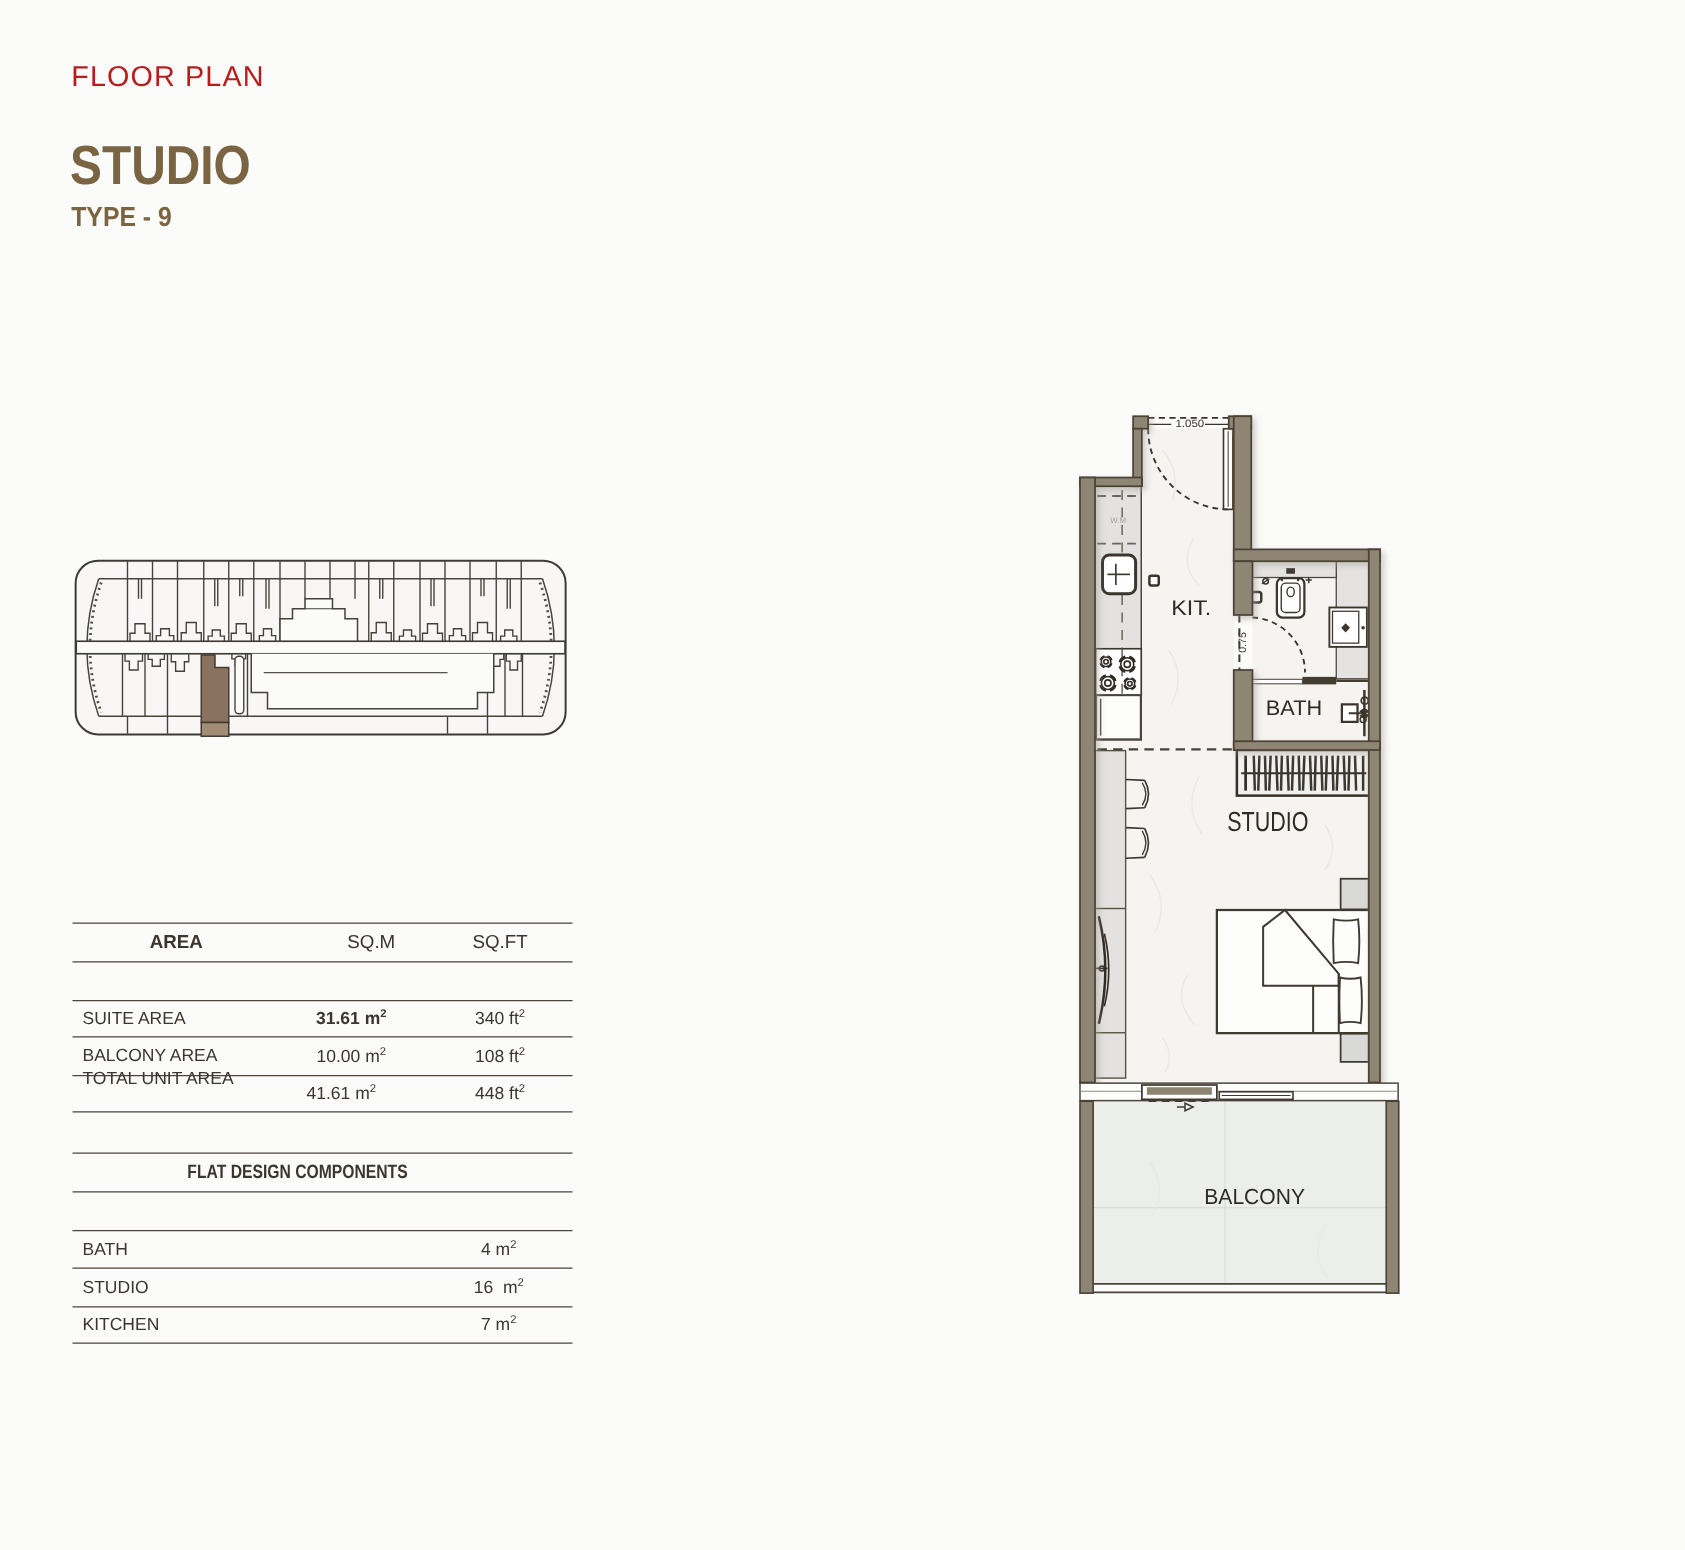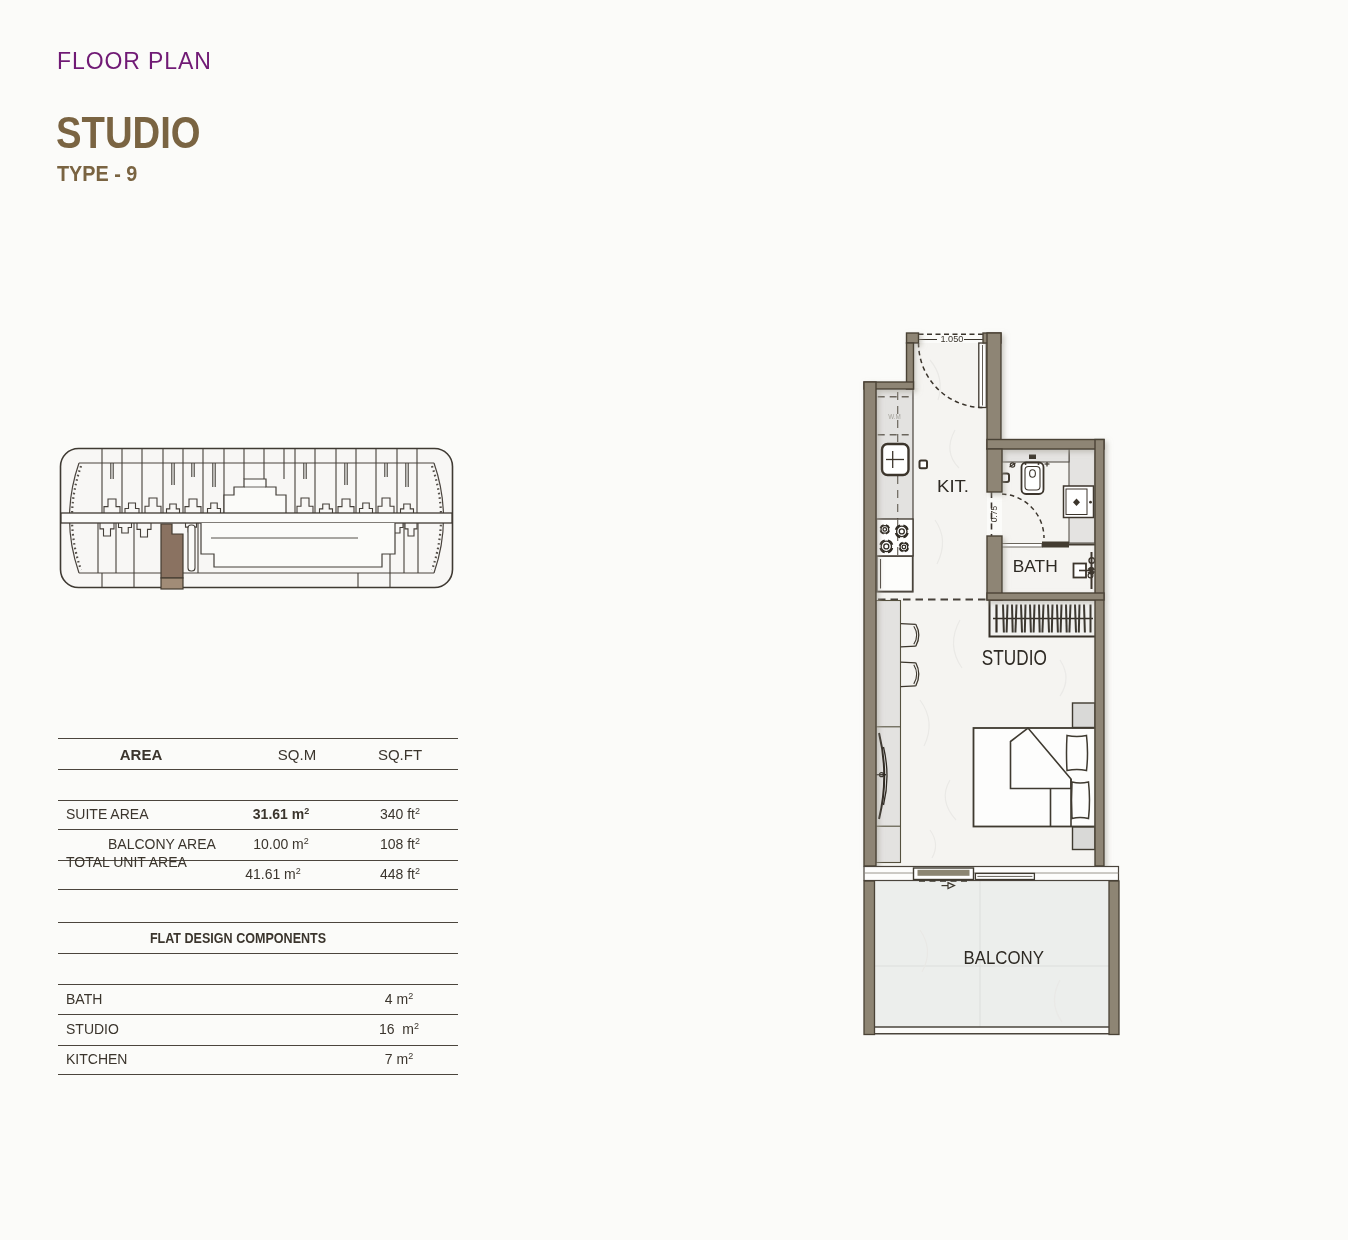--- a/index.html
+++ b/index.html
@@ -1,18 +1,18 @@
 <!DOCTYPE html>
 <html><head>
 <meta charset="utf-8">
 <style>
   html,body{margin:0;padding:0;}
   body{width:1348px;height:1240px;background:#fbfbf9;font-family:"Liberation Sans",sans-serif;position:relative;overflow:hidden;}
   .abs{position:absolute;}
-  #fp{left:57px;top:48px;font-size:23px;letter-spacing:0.9px;color:#701a75;}
+  #fp{left:57px;top:48px;font-size:23px;letter-spacing:0.9px;color:#b91c1c;}
   #title{left:56px;top:108px;font-size:44px;font-weight:bold;color:#7a6442;letter-spacing:0px;transform:scaleX(0.87);transform-origin:0 0;}
   #type{left:57px;top:161px;font-size:22px;font-weight:bold;color:#7a6442;letter-spacing:0px;transform:scaleX(0.9);transform-origin:0 0;}
   .tline{position:absolute;left:0;width:400px;height:1px;background:#4b453d;}
   .tcell{position:absolute;color:#3b352d;font-size:14px;white-space:nowrap;}
   .tcell sup{font-size:9px;}
   .c{transform:translate(-50%,-50%);}
   .l{transform:translate(0,-50%);}
 </style>
 </head>
 <body>
@@ -137,21 +137,21 @@
   <div class="tline" style="top:245.5px;"></div>
   <div class="tline" style="top:275.5px;"></div>
   <div class="tline" style="top:306.5px;"></div>
   <div class="tline" style="top:335.5px;"></div>
   <div class="tcell c" style="left:83px;top:16px;font-weight:bold;font-size:15px;">AREA</div>
   <div class="tcell c" style="left:239px;top:16px;font-weight:normal;font-size:15px;">SQ.M</div>
   <div class="tcell c" style="left:342px;top:16px;font-weight:normal;font-size:15px;">SQ.FT</div>
   <div class="tcell l" style="left:8px;top:76px;">SUITE AREA</div>
   <div class="tcell c" style="left:223px;top:76px;font-weight:bold;">31.61 m<sup>2</sup></div>
   <div class="tcell c" style="left:342px;top:76px;">340 ft<sup>2</sup></div>
-  <div class="tcell l" style="left:8px;top:106px;margin-left:42px;">BALCONY AREA</div>
+  <div class="tcell l" style="left:8px;top:106px;">BALCONY AREA</div>
   <div class="tcell c" style="left:223px;top:106px;">10.00 m<sup>2</sup></div>
   <div class="tcell c" style="left:342px;top:106px;">108 ft<sup>2</sup></div>
   <div class="tcell l" style="left:8px;top:124px;">TOTAL UNIT AREA</div>
   <div class="tcell c" style="left:215px;top:136px;">41.61 m<sup>2</sup></div>
   <div class="tcell c" style="left:342px;top:136px;">448 ft<sup>2</sup></div>
   <div class="tcell" style="left:180px;top:200px;font-weight:bold;font-size:15.5px;transform:translate(-50%,-50%) scaleX(0.81);">FLAT DESIGN COMPONENTS</div>
   <div class="tcell l" style="left:8px;top:260.5px;">BATH</div>
   <div class="tcell c" style="left:341px;top:260.5px;">4 m<sup>2</sup></div>
   <div class="tcell l" style="left:8px;top:291px;">STUDIO</div>
   <div class="tcell c" style="left:341px;top:291px;">16&nbsp; m<sup>2</sup></div>

